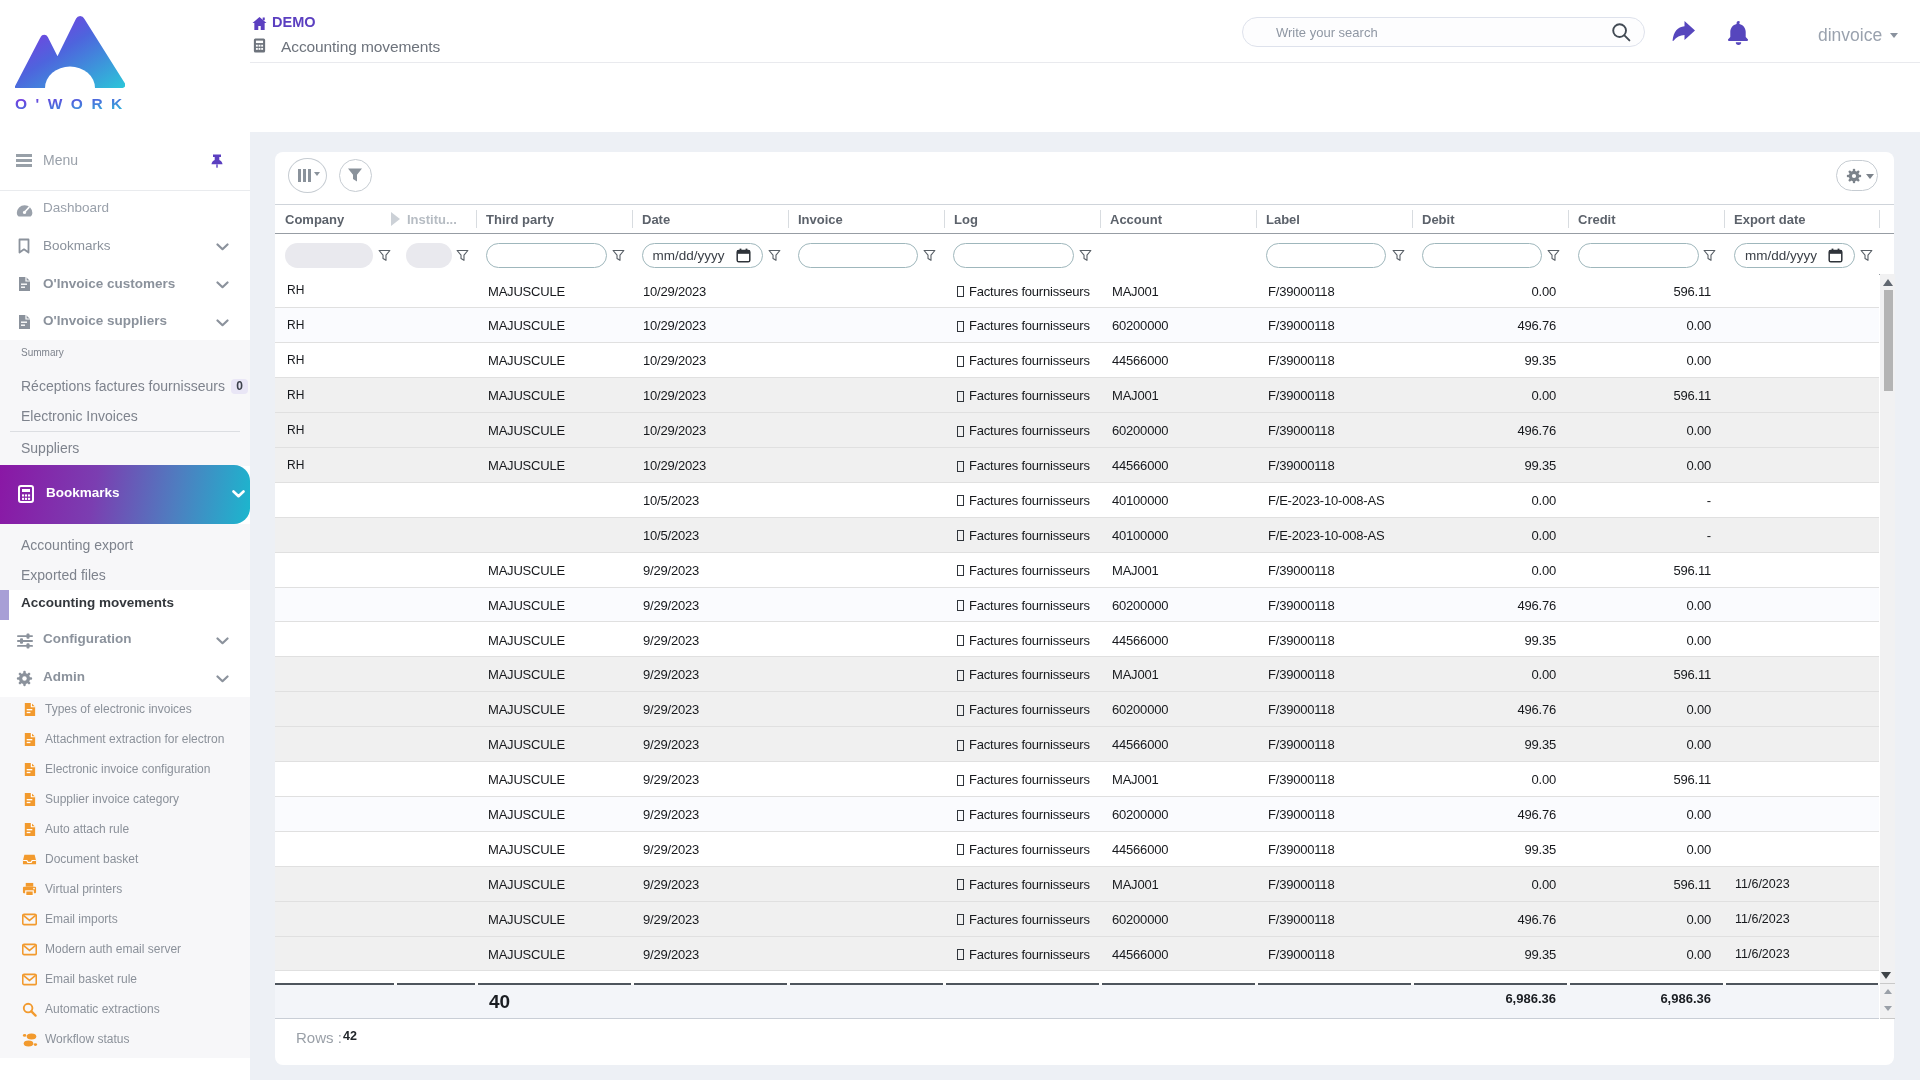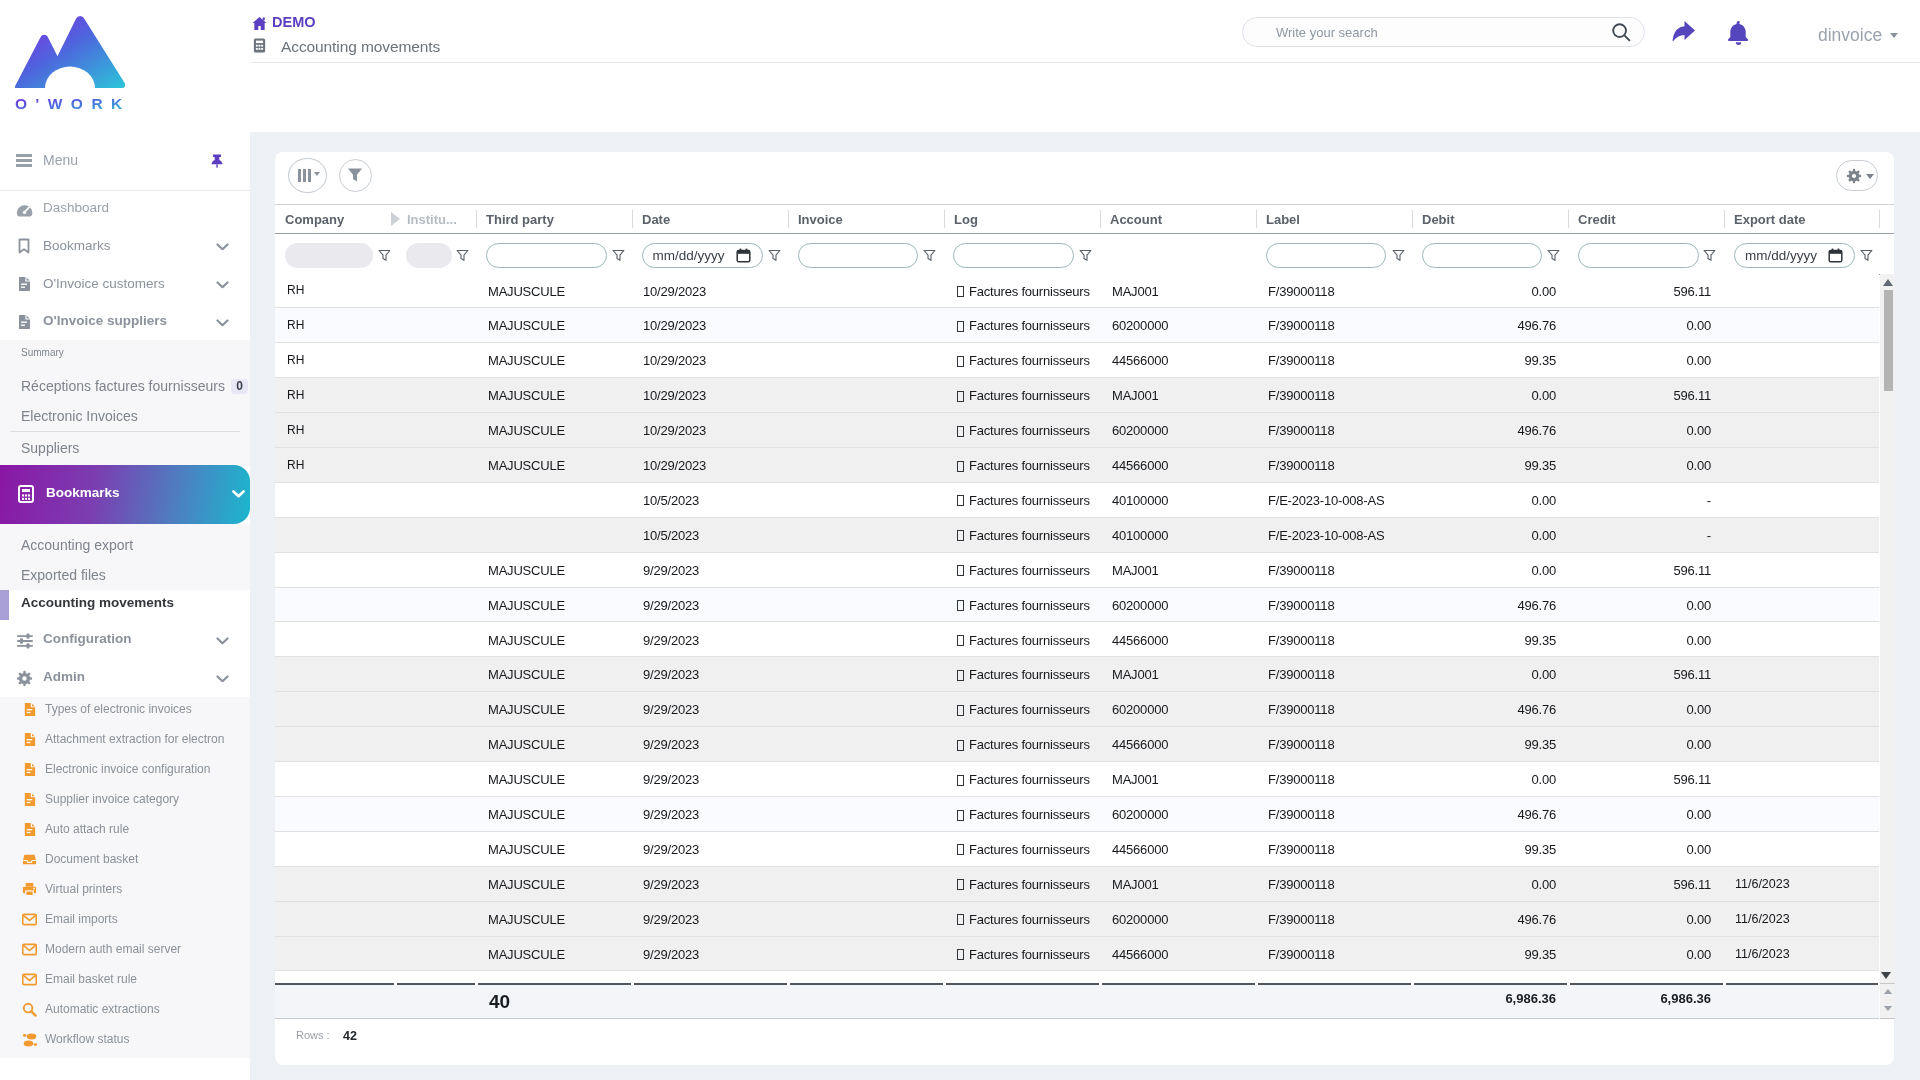--- a/index.html
+++ b/index.html
@@ -98,21 +98,21 @@
 </svg>
   </div>
 <div class="abs" style="left:16px;top:276px;">
     <svg width="16" height="16" viewBox="0 0 16 16">
 <path d="M3 1 h7 l4 4 v10 h-11 z" fill="#8b929c"></path>
 <path d="M10 1 v4 h4" fill="none" stroke="#fff" stroke-width="1.2"></path>
 <rect x="5" y="7.5" width="6" height="1.4" fill="#fff"></rect>
 <rect x="5" y="10.5" width="4" height="1.4" fill="#fff"></rect>
 </svg>
   </div>
-<div class="abs" style="left:43px;top:275.5px;font-size:13.5px;font-weight:normal;color:#8b929c;">O'Invoice customers</div>
+<div class="abs" style="left:43px;top:275.5px;font-size:13.5px;font-weight:bold;color:#8b929c;">O'Invoice customers</div>
 <div class="abs" style="left:216px;top:281px;">
     <svg width="13" height="8" viewBox="0 0 13 8">
 <path d="M1.5 1.5 L6.5 6.2 L11.5 1.5" fill="none" stroke="#8b929c" stroke-width="2.2" stroke-linecap="round" stroke-linejoin="round"></path>
 </svg>
   </div>
 <div class="abs" style="left:16px;top:313.5px;">
     <svg width="16" height="16" viewBox="0 0 16 16">
 <path d="M3 1 h7 l4 4 v10 h-11 z" fill="#8b929c"></path>
 <path d="M10 1 v4 h4" fill="none" stroke="#fff" stroke-width="1.2"></path>
 <rect x="5" y="7.5" width="6" height="1.4" fill="#fff"></rect>
@@ -603,21 +603,21 @@
 <div class="abs" style="left:1102px;top:983.4px;width:153px;height:2px;background:#4e555d;"></div>
 <div class="abs" style="left:1258px;top:983.4px;width:153px;height:2px;background:#4e555d;"></div>
 <div class="abs" style="left:1414px;top:983.4px;width:153px;height:2px;background:#4e555d;"></div>
 <div class="abs" style="left:1570px;top:983.4px;width:153px;height:2px;background:#4e555d;"></div>
 <div class="abs" style="left:1726px;top:983.4px;width:152px;height:2px;background:#4e555d;"></div>
 <div class="abs" style="left:275px;top:985.4px;width:1604px;height:32.60000000000002px;background:#f3f5f9;"></div>
 <div class="abs" style="left:275px;top:1018px;width:1604px;height:1px;background:#c9ced6;"></div>
 <div class="abs" style="left:489px;top:991.4px;font-size:19px;font-weight:bold;color:#1a1d22;">40</div>
 <div class="abs" style="left:1412px;top:991.4px;width:144px;text-align:right;font-size:13px;font-weight:bold;color:#1a1d22;">6,986.36</div>
 <div class="abs" style="left:1568px;top:991.4px;width:143px;text-align:right;font-size:13px;font-weight:bold;color:#1a1d22;">6,986.36</div>
-<div class="abs" style="left:296px;top:1029px;font-size:11px;color:#9aa0a8;">Rows :</div>
+<div class="abs" style="left:296px;top:1029px;font-size:15px;color:#9aa0a8;">Rows :</div>
 <div class="abs" style="left:343px;top:1029px;font-size:12.5px;font-weight:bold;color:#22262b;">42</div>
 <div class="abs" style="left:1880px;top:273.5px;width:14.5px;height:745.5px;background:#f1f1f2;"></div>
 <div class="abs" style="left:1880px;top:983.4px;width:14.5px;height:1px;background:#c9c9c9;"></div>
 <div class="abs" style="left:1880px;top:1018px;width:14.5px;height:1px;background:#c9c9c9;"></div>
 <div class="abs" style="left:1883px;top:279px;width:0;height:0;border-left:5px solid transparent;border-right:5px solid transparent;border-bottom:7px solid #606770;"></div>
 <div class="abs" style="left:1883.5px;top:290px;width:9px;height:101px;background:#b4b4b4;"></div>
 <div class="abs" style="left:1881px;top:971.5px;width:0;height:0;border-left:5px solid transparent;border-right:5px solid transparent;border-top:7px solid #3e4347;"></div>
 <div class="abs" style="left:1883.5px;top:989px;width:0;height:0;border-left:4px solid transparent;border-right:4px solid transparent;border-bottom:5px solid #9aa0a8;"></div>
 <div class="abs" style="left:1883.5px;top:1006px;width:0;height:0;border-left:4px solid transparent;border-right:4px solid transparent;border-top:5px solid #9aa0a8;"></div>
 

